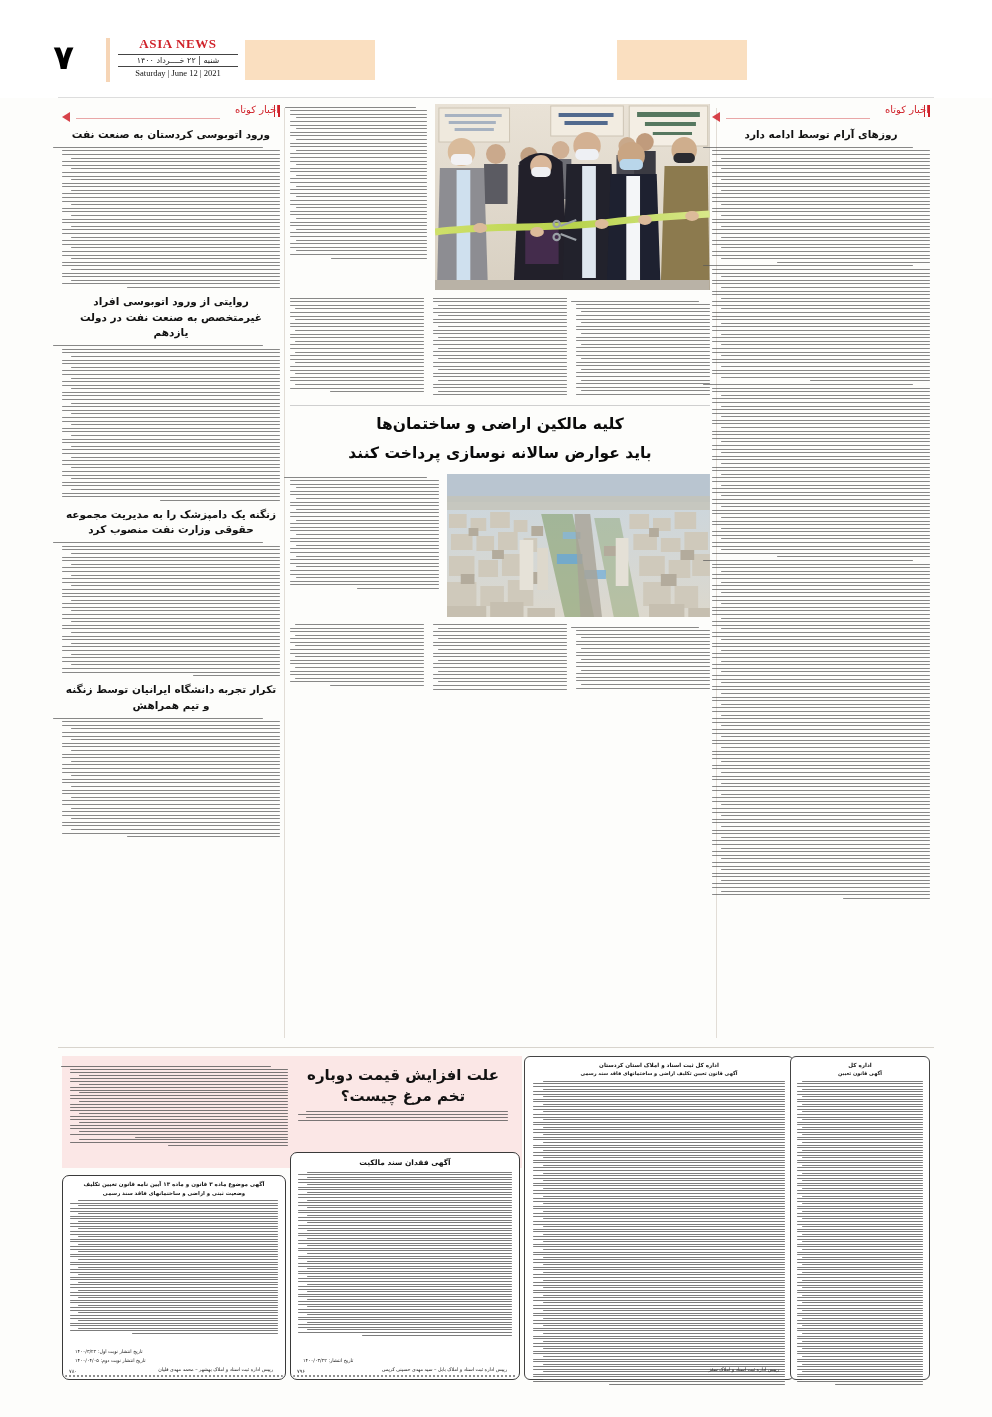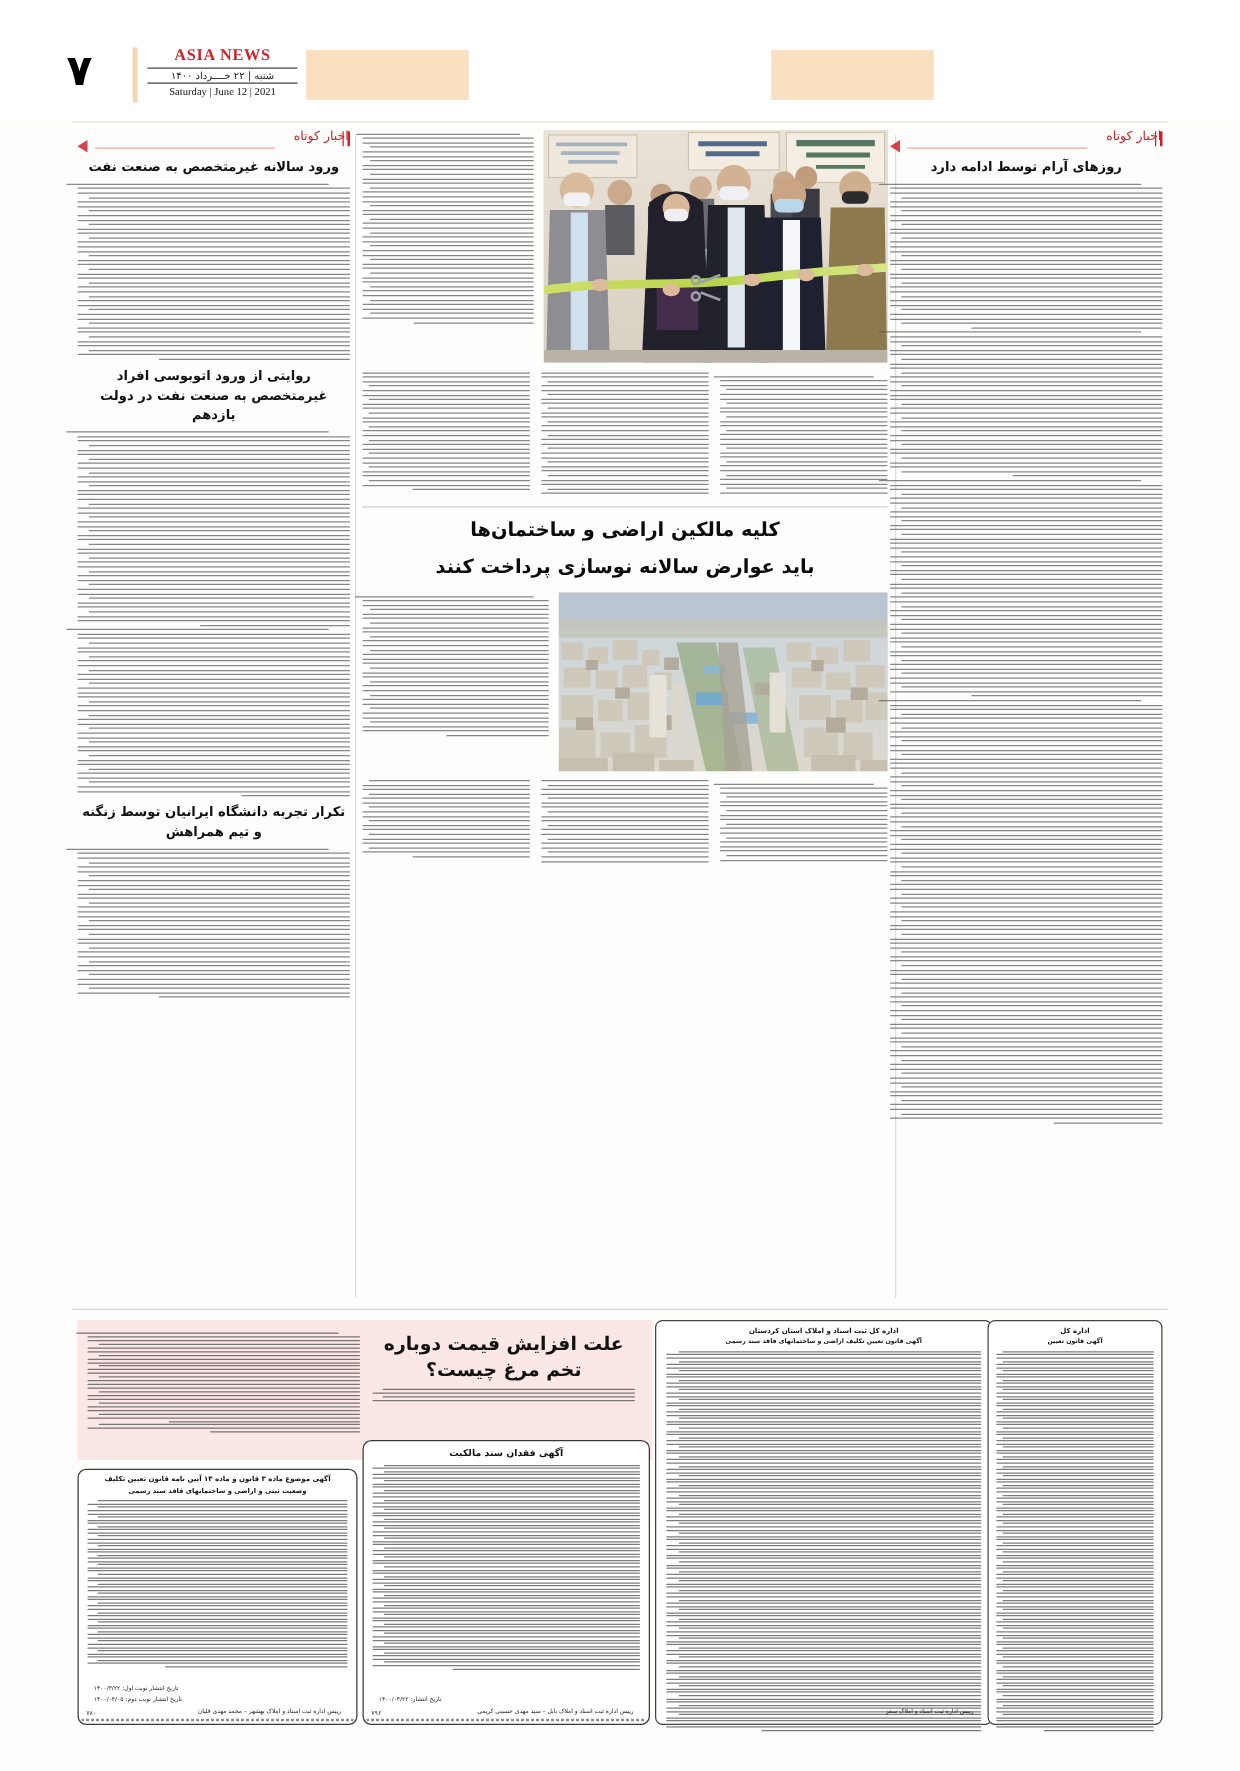--- a/index.html
+++ b/index.html
@@ -239,21 +239,21 @@
 
   <div class="col col-left">
 
     <div class="kicker">
       <div class="bars"></div>
       <div class="label">اخبار کوتاه</div>
       <div class="line"></div>
       <div class="tri"></div>
     </div>
 
-    <div class="hl">ورود سالانه غیرمتخصص به صنعت نفت</div>
+    <div class="hl">ورود اتوبوسی کردستان به صنعت نفت</div>
     <div class="lines">
       <i class="s96 ind"></i>
         <i class="s100"></i>
         <i class="s100"></i>
         <i class="s96"></i>
         <i class="s100"></i>
       <i class="s100"></i>
         <i class="s96"></i>
         <i class="s100"></i>
         <i class="s100"></i>
@@ -331,20 +331,21 @@
         <i class="s100"></i>
         <i class="s96"></i>
         <i class="s100"></i>
         <i class="s100"></i>
       <i class="s96"></i>
         <i class="s100"></i>
         <i class="s100"></i>
         <i class="s55"></i>
     </div>
 
+    <div class="hl">زنگنه یک دامپزشک را به مدیریت مجموعه حقوقی وزارت نفت منصوب کرد</div>
     <div class="lines">
       <i class="s96 ind"></i>
         <i class="s100"></i>
         <i class="s100"></i>
         <i class="s96"></i>
         <i class="s100"></i>
       <i class="s100"></i>
         <i class="s96"></i>
         <i class="s100"></i>
         <i class="s100"></i>

